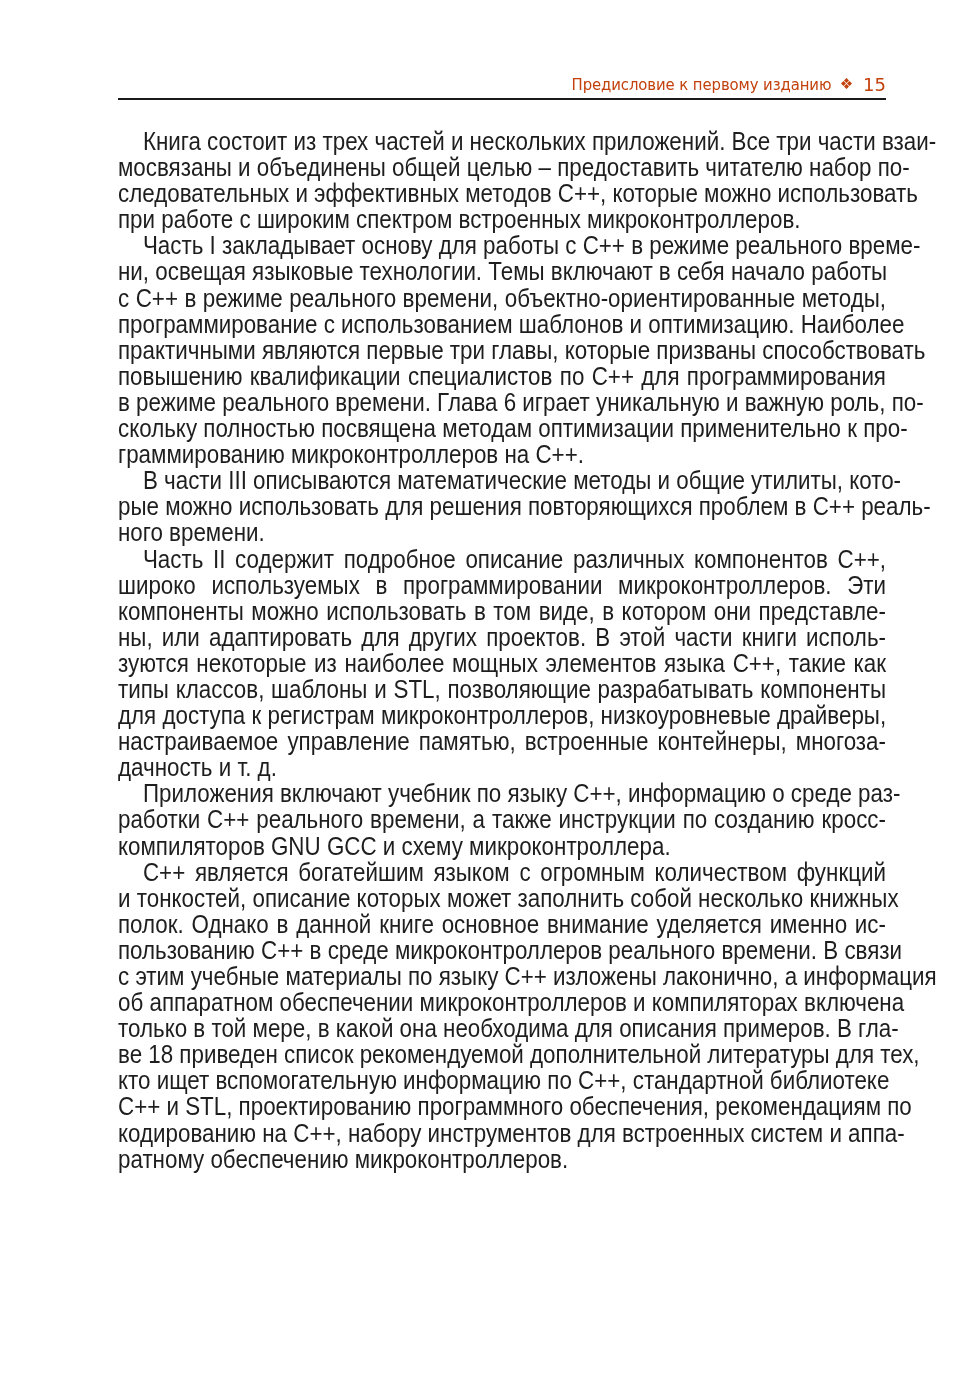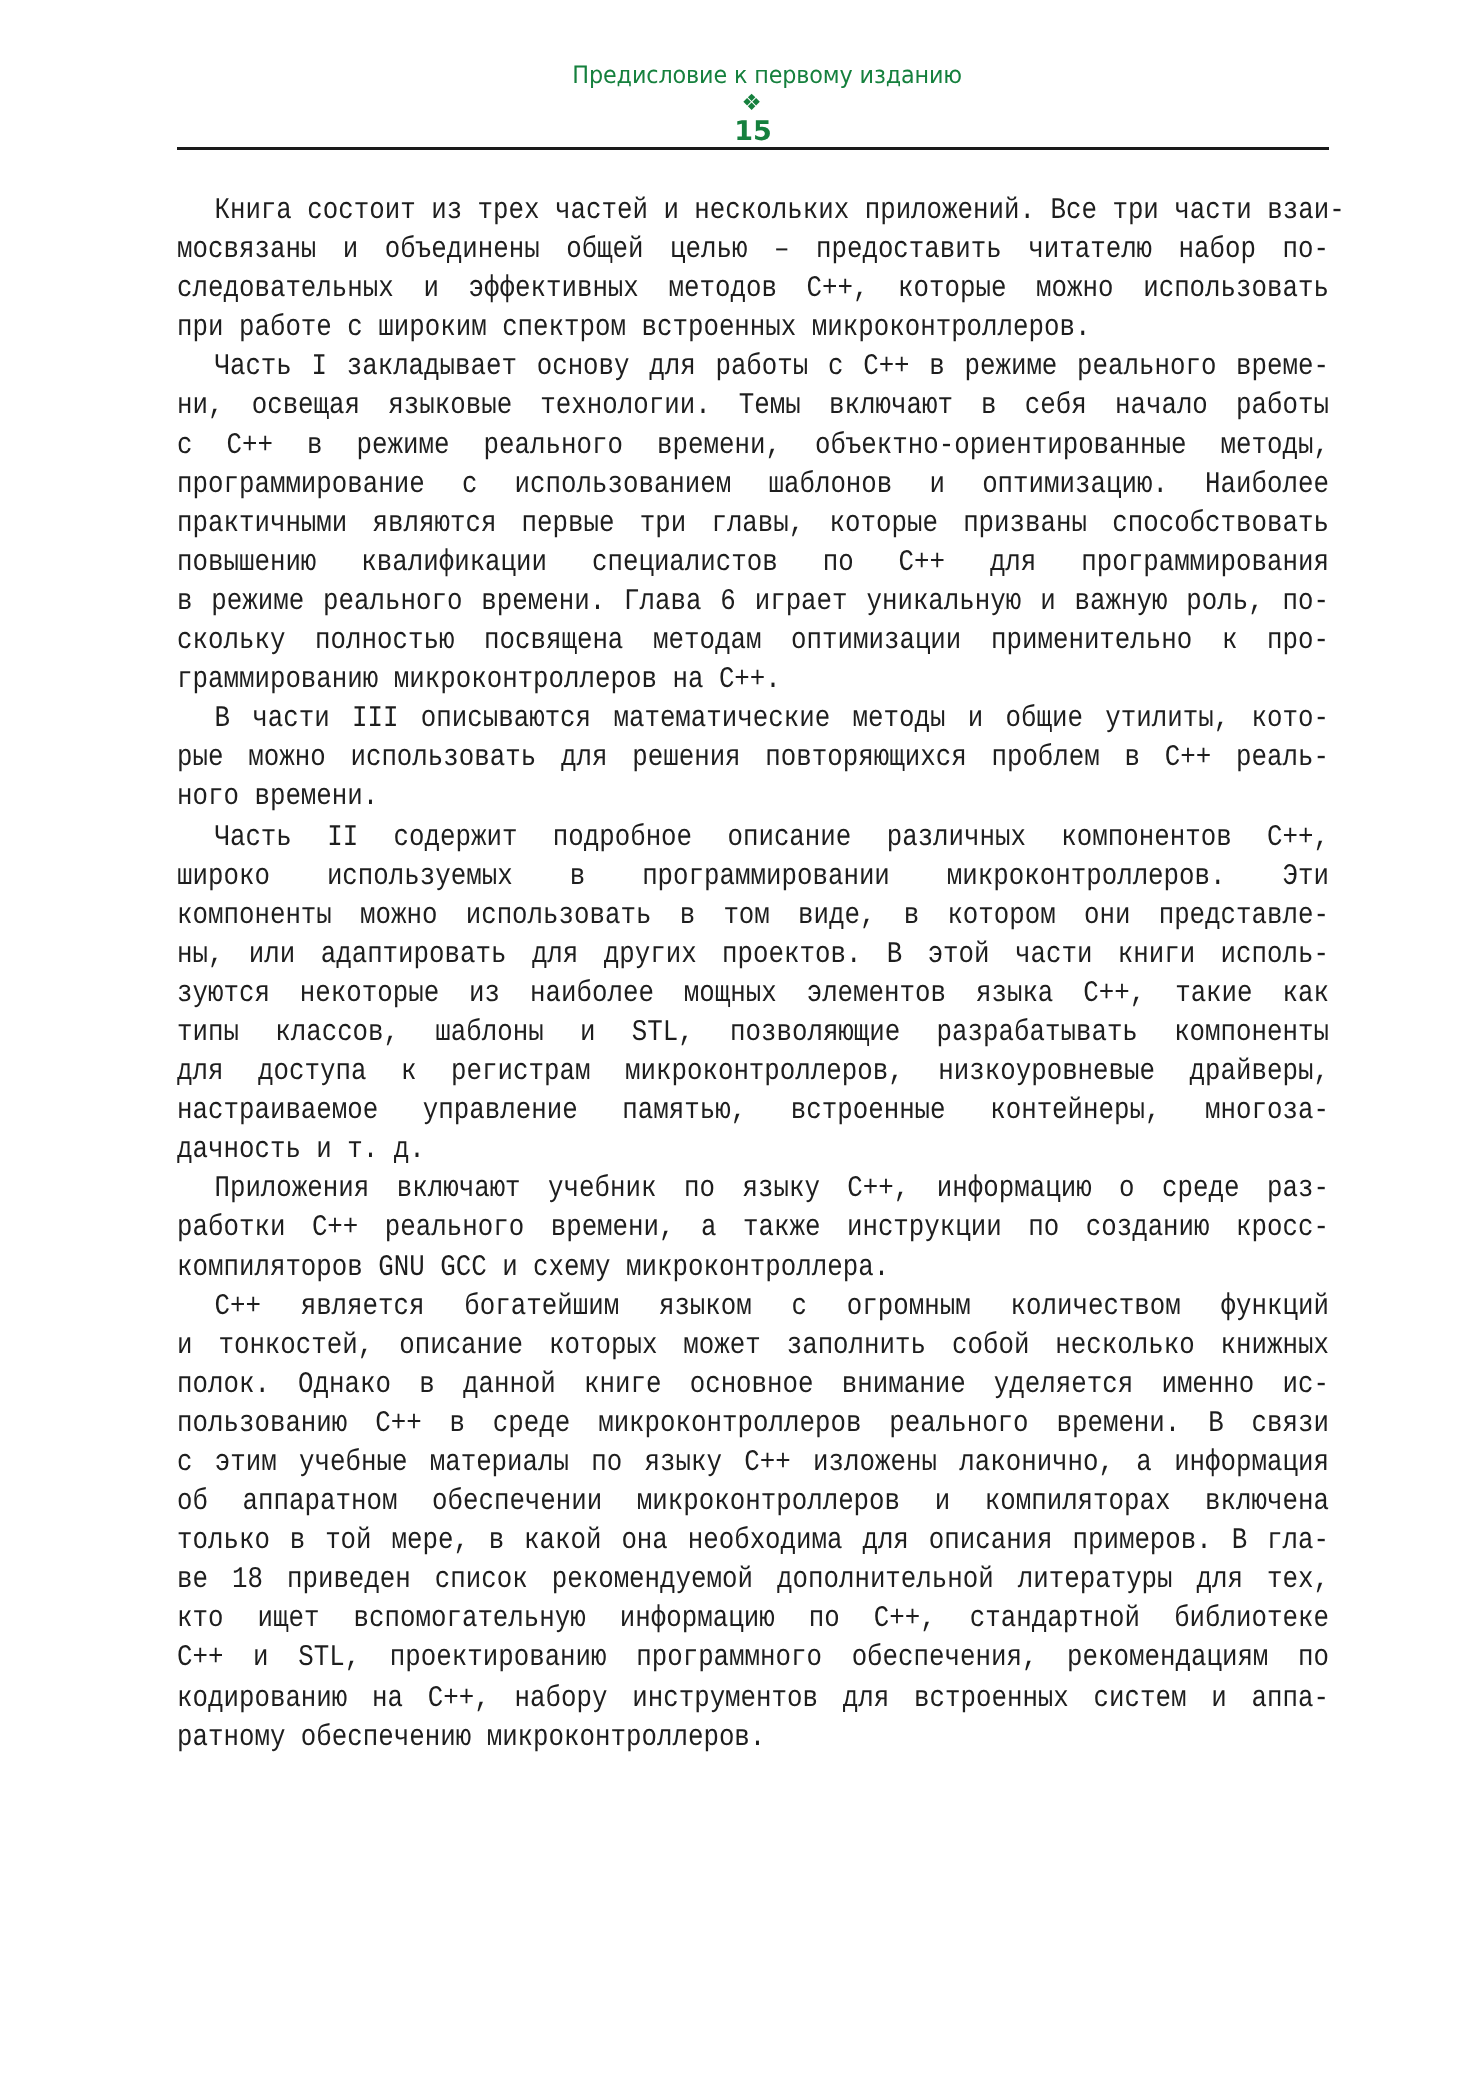--- a/index.html
+++ b/index.html
@@ -1,28 +1,28 @@
 <!DOCTYPE html>
 <html><head>
   <meta charset="utf-8">
   <style>
     html, body { margin: 0; padding: 0; background: #ffffff; }
     body { width: 974px; height: 1388px; position: relative; overflow: hidden; color: #1e1e1e; }
     .header {
       position: absolute; left: 118px; top: 70px; width: 768px; height: 28px;
       border-bottom: 2px solid #1a1a1a;
       display: flex; justify-content: flex-end; align-items: center;
-      font-family: "DejaVu Sans", sans-serif; font-size: 16px; color: #15803d; flex-direction: column;
+      font-family: "DejaVu Sans", sans-serif; font-size: 16px; color: #c2410c;
     }
     .header .title { letter-spacing: -0.1px; transform: scaleX(0.93); transform-origin: right center; }
     .header .orn { margin: 0 10px 0 8px; font-size: 15px; }
-    .header .num { font-weight: bold; font-size: 18px; }
+    .header .num { font-weight: normal; font-size: 18px; }
     .content {
       position: absolute; left: 118px; top: 128px; width: 768px;
-      font-family: Liberation Mono, monospace; font-size: 20px; line-height: 26.1px;
+      font-family: Liberation Sans, sans-serif; font-size: 26px; line-height: 26.1px;
     }
     .line {
       display: block; height: 26.1px; white-space: nowrap;
       text-align: justify; text-align-last: justify;
       transform: scaleX(0.86); transform-origin: left center; width: 893px;
     }
     .line.last { text-align-last: left; }
     .line.indent { padding-left: 29px; width: 864px; }
   </style>
 </head>

